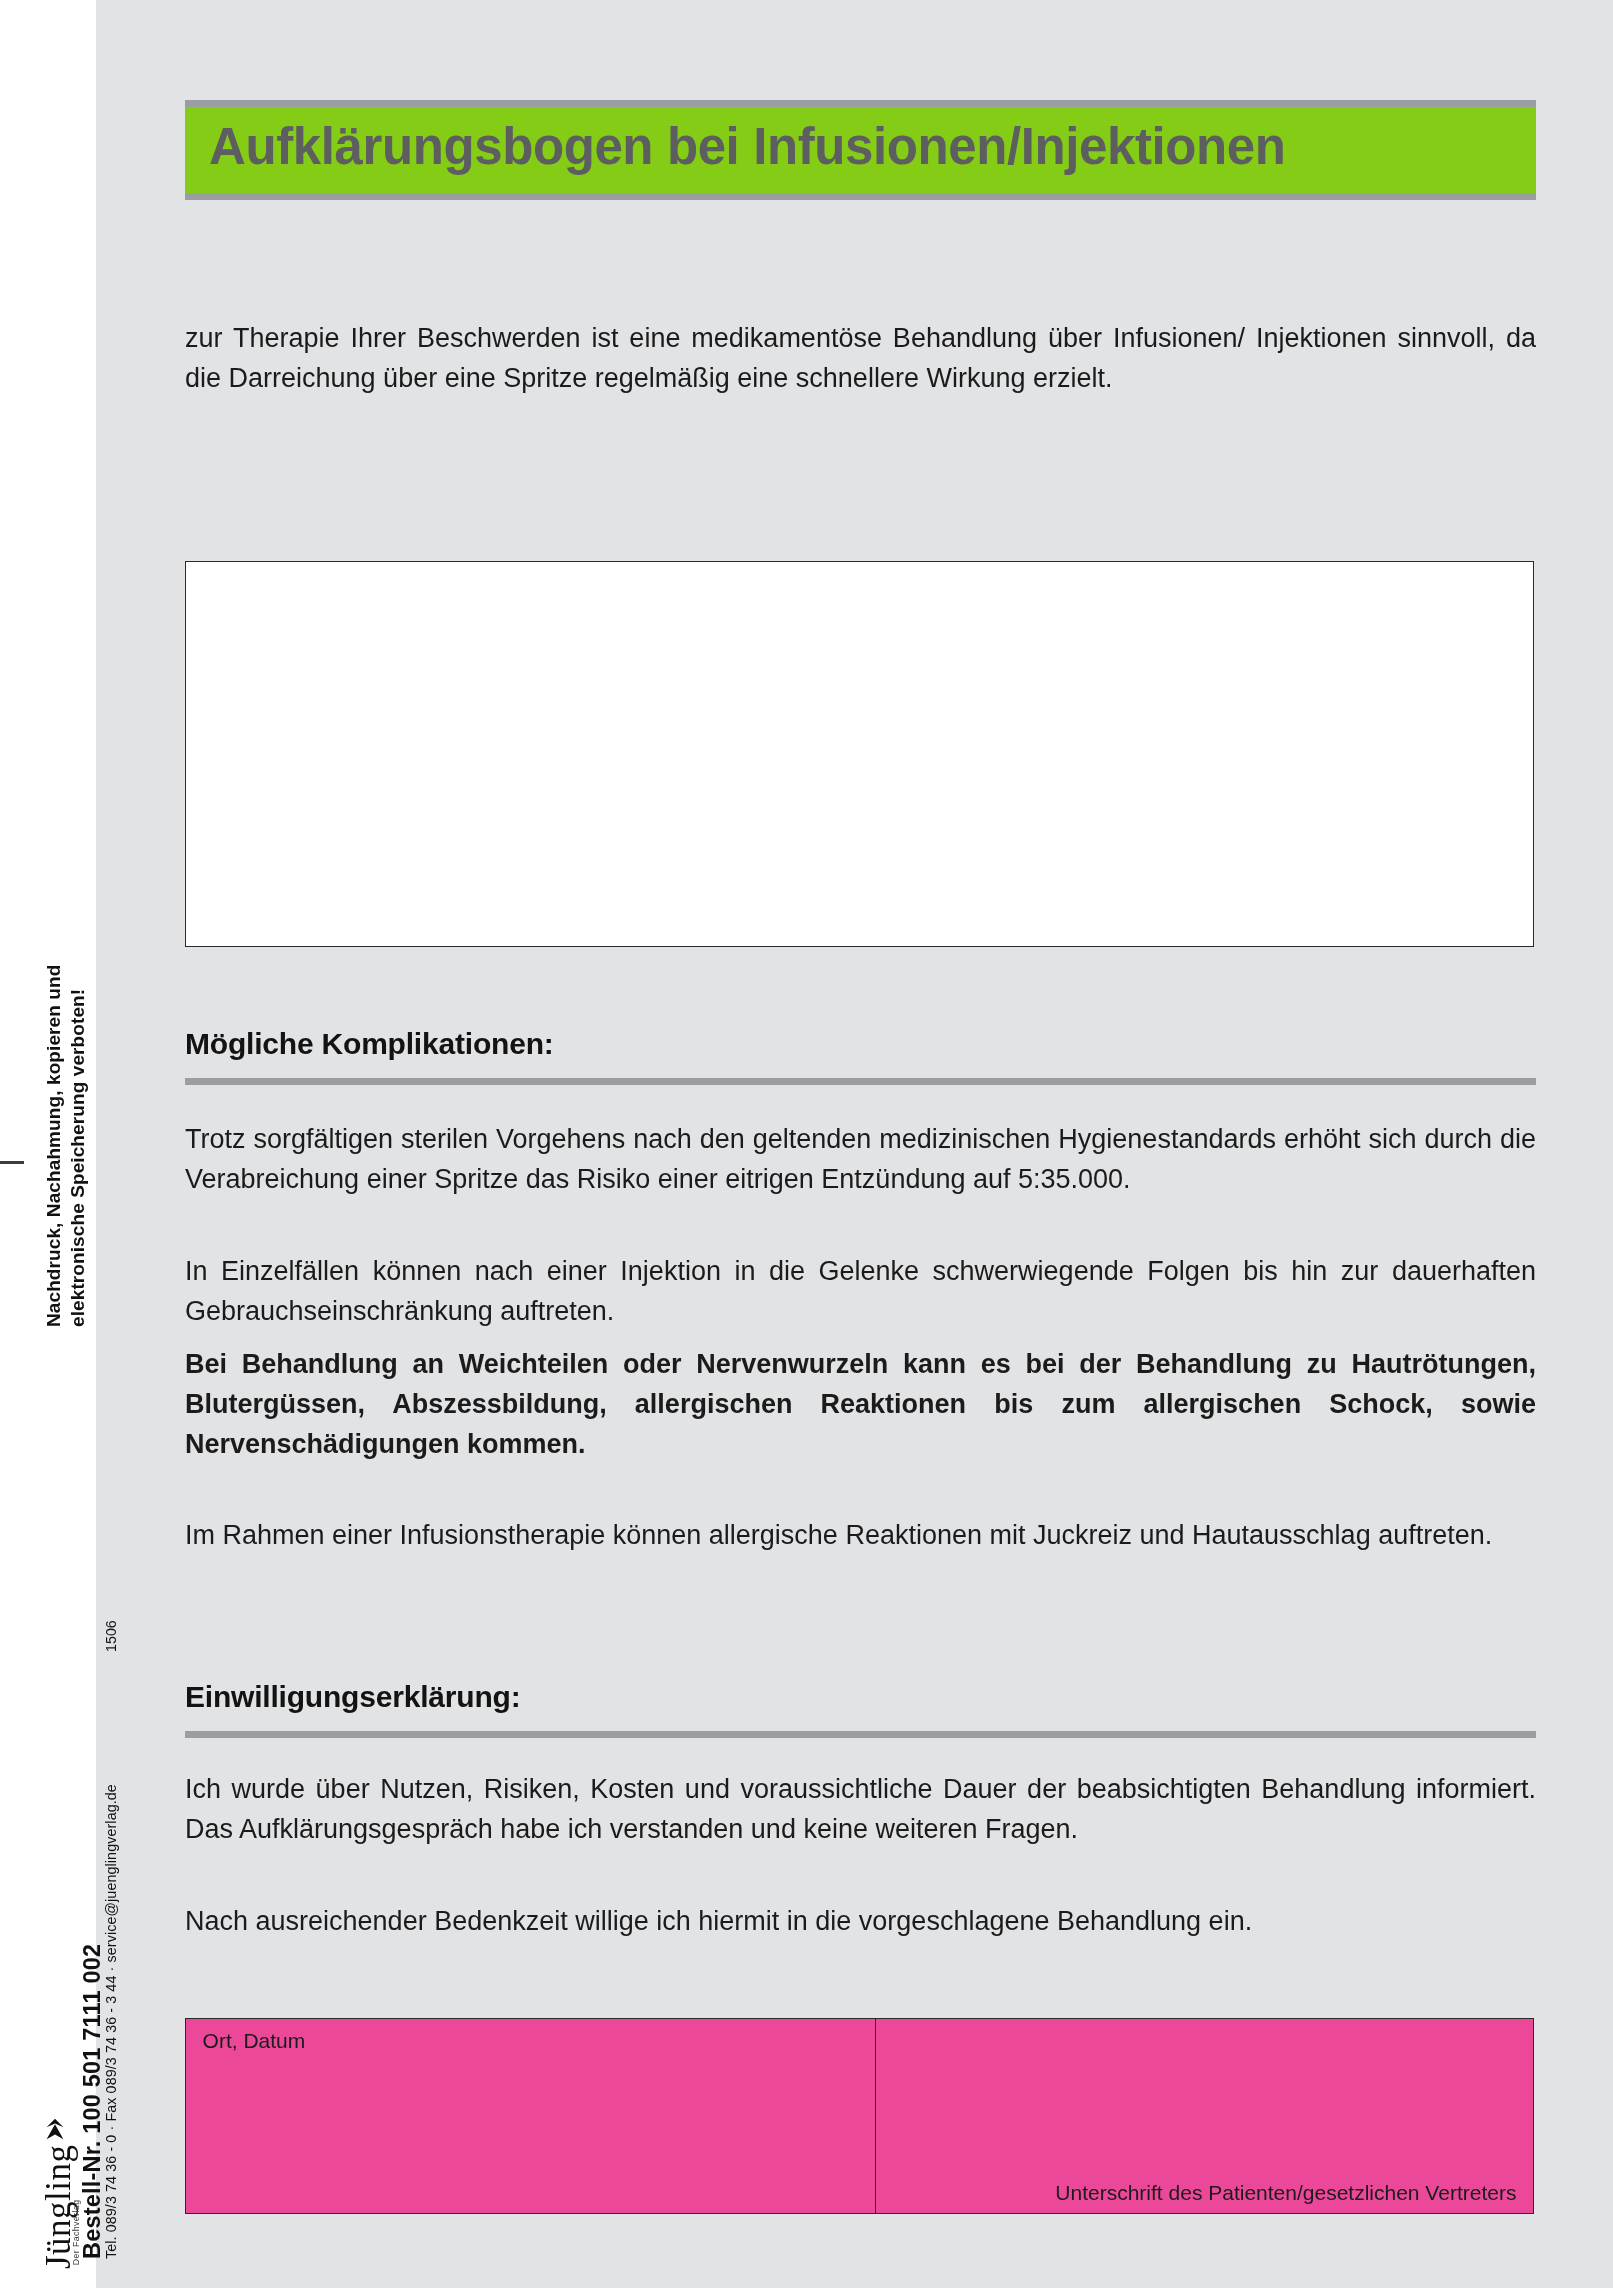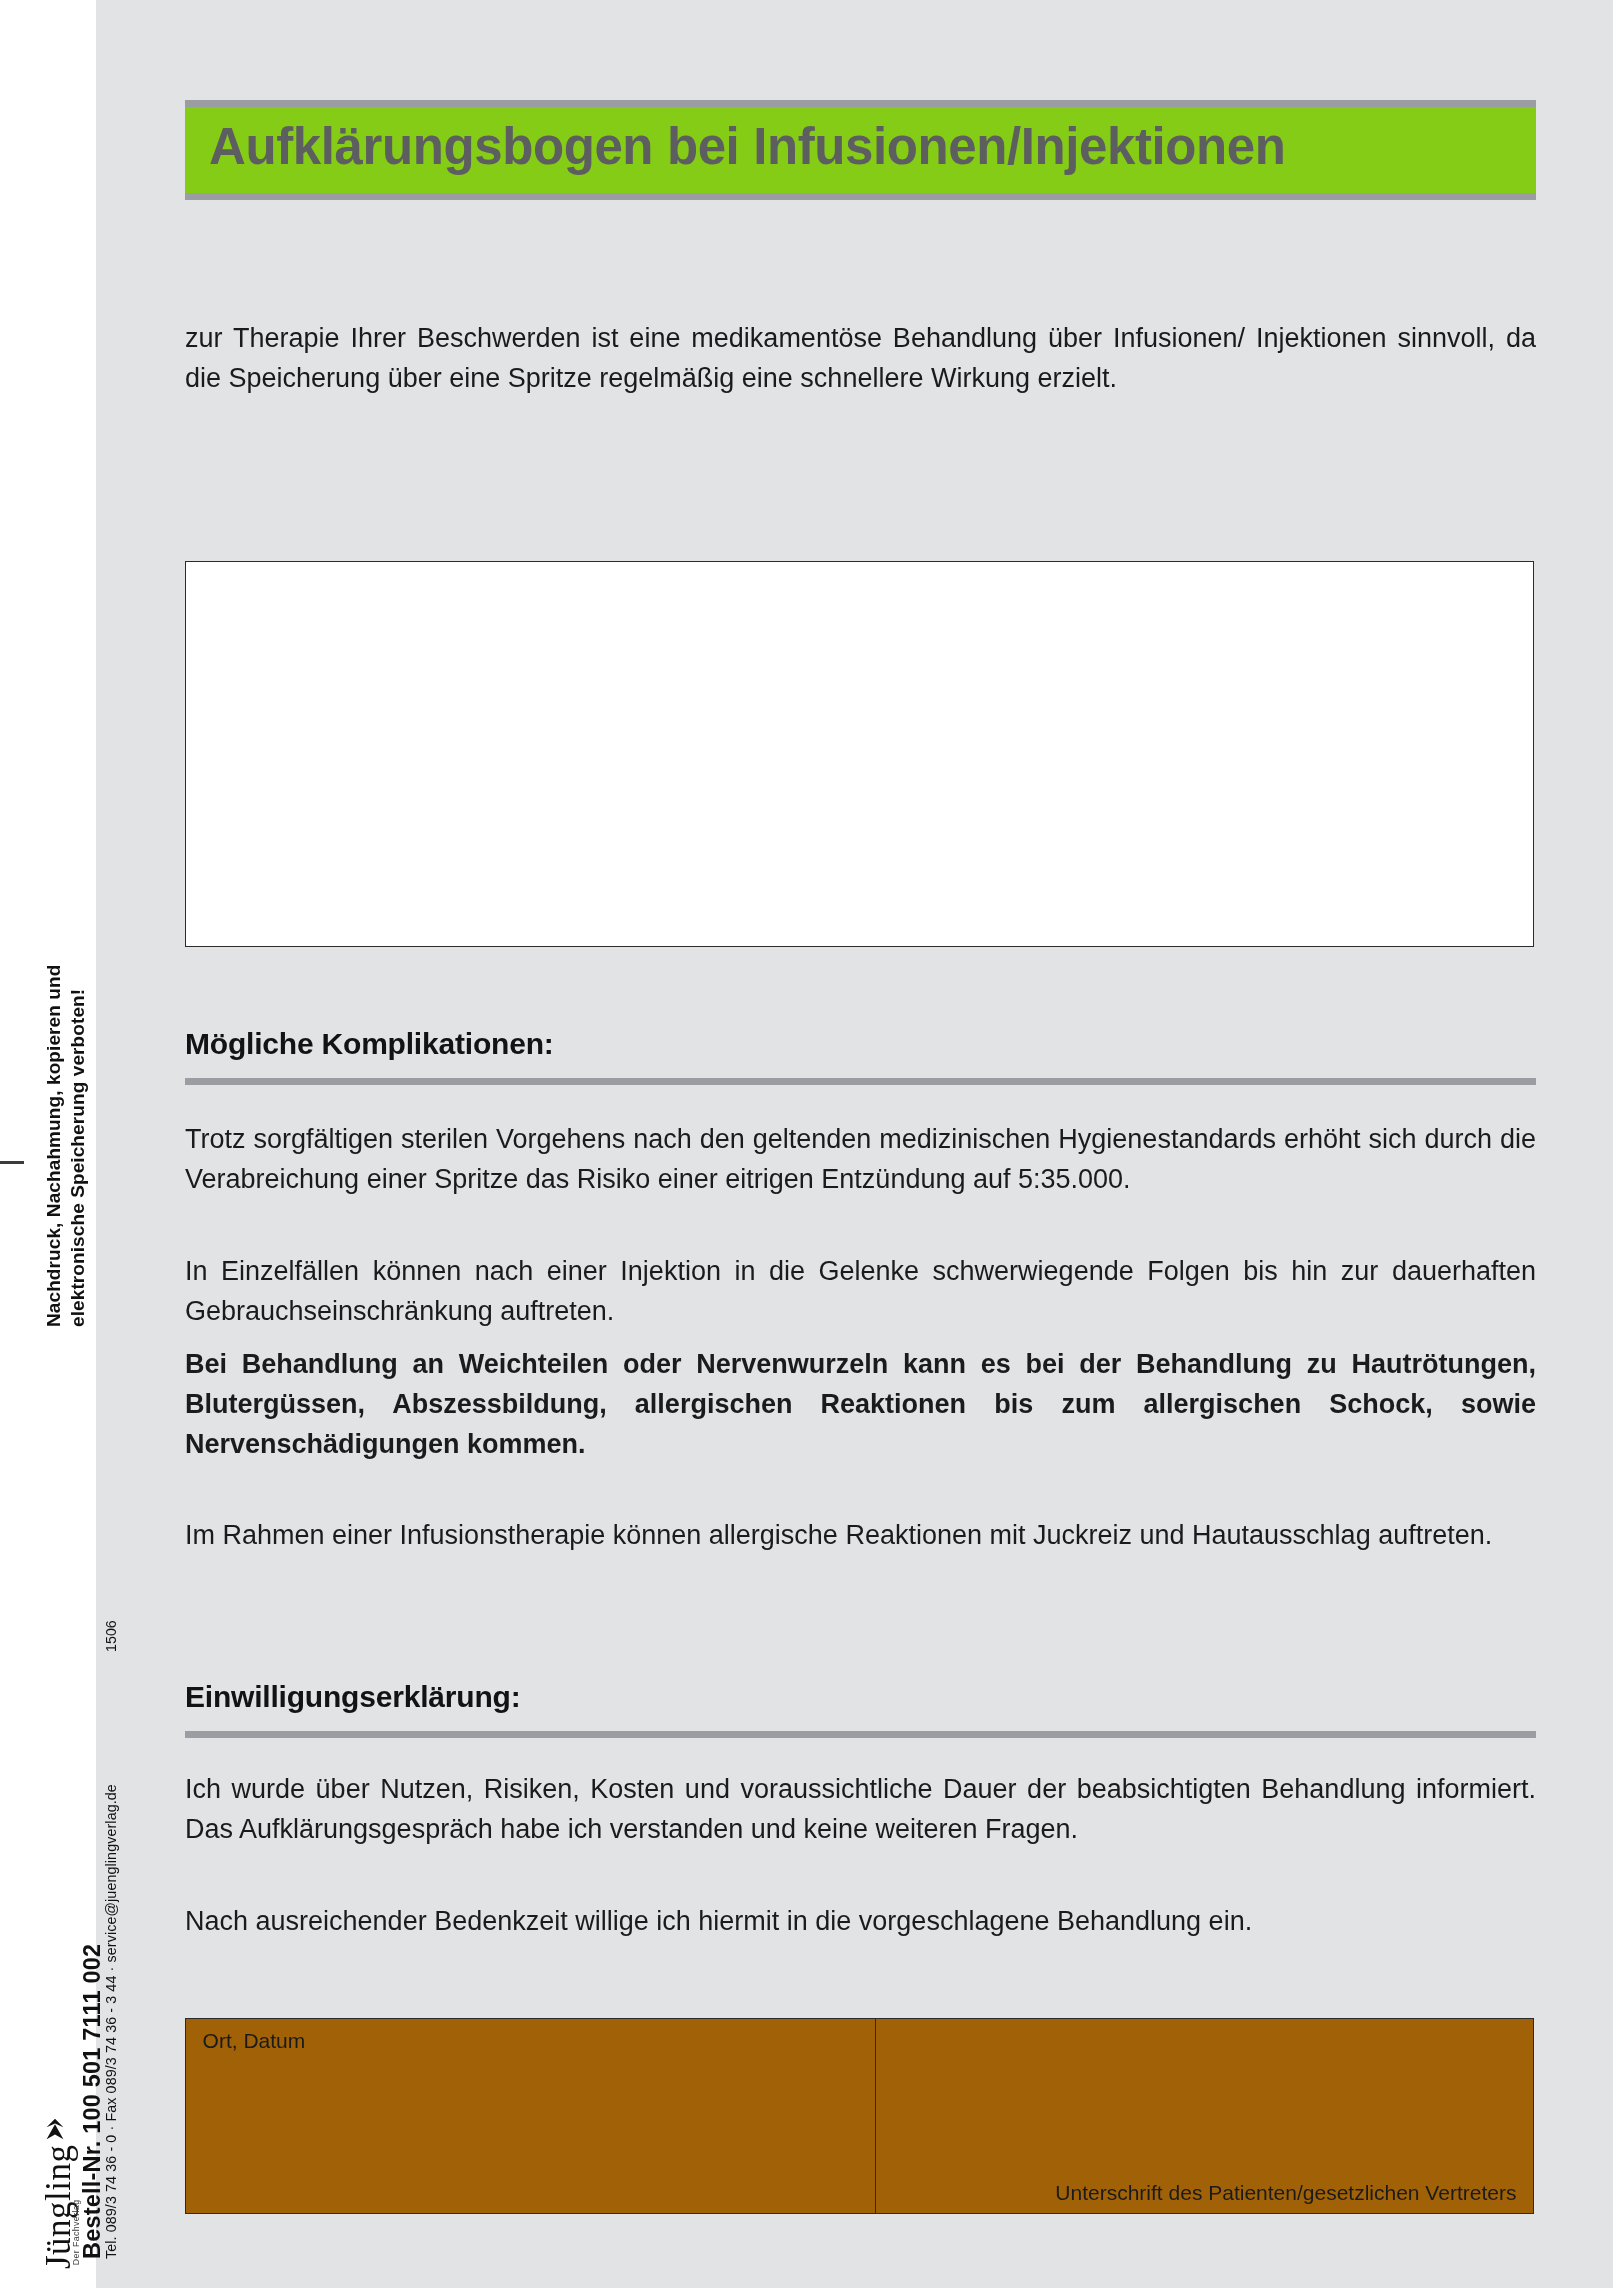--- a/index.html
+++ b/index.html
@@ -199,21 +199,21 @@
   .e1 { top: 1769px; }
   .e2 { top: 1901px; }
 
   
   .sig {
     position: absolute;
     left: 185px;
     top: 2018px;
     width: 1349px;
     height: 196px;
-    background: #a16207;
+    background: #ec4899;
     border: 1.8px solid #2b2b2b;
     box-sizing: border-box;
     display: flex;
   }
   .sig-cell {
     position: relative;
     height: 100%;
     box-sizing: border-box;
   }
   .sig-left  { width: 51.2%; border-right: 1.8px solid #2b2b2b; }
@@ -264,21 +264,21 @@
 
   <div class="title-wrap">
     <div class="rule-top"></div>
     <div class="title-band">
       <div class="title-text">Aufklärungsbogen bei Infusionen/Injektionen</div>
     </div>
     <div class="rule-bottom"></div>
   </div>
 
 
-  <p class="body intro">zur Therapie Ihrer Beschwerden ist eine medikamentöse Behandlung über Infusionen/ Injektionen sinnvoll, da die Speicherung über eine Spritze regelmäßig eine schnellere Wirkung erzielt.</p>
+  <p class="body intro">zur Therapie Ihrer Beschwerden ist eine medikamentöse Behandlung über Infusionen/ Injektionen sinnvoll, da die Darreichung über eine Spritze regelmäßig eine schnellere Wirkung erzielt.</p>
 
 
   <div class="therapy-box"></div>
 
   <div class="sec sec-komp">
     <div class="sec-title">Mögliche Komplikationen:</div>
     <div class="sec-rule"></div>
   </div>
 
   <p class="body k1">Trotz sorgfältigen sterilen Vorgehens nach den geltenden medizinischen Hygienestandards erhöht sich durch die Verabreichung einer Spritze das Risiko einer eitrigen Entzündung auf 5:35.000.</p>

